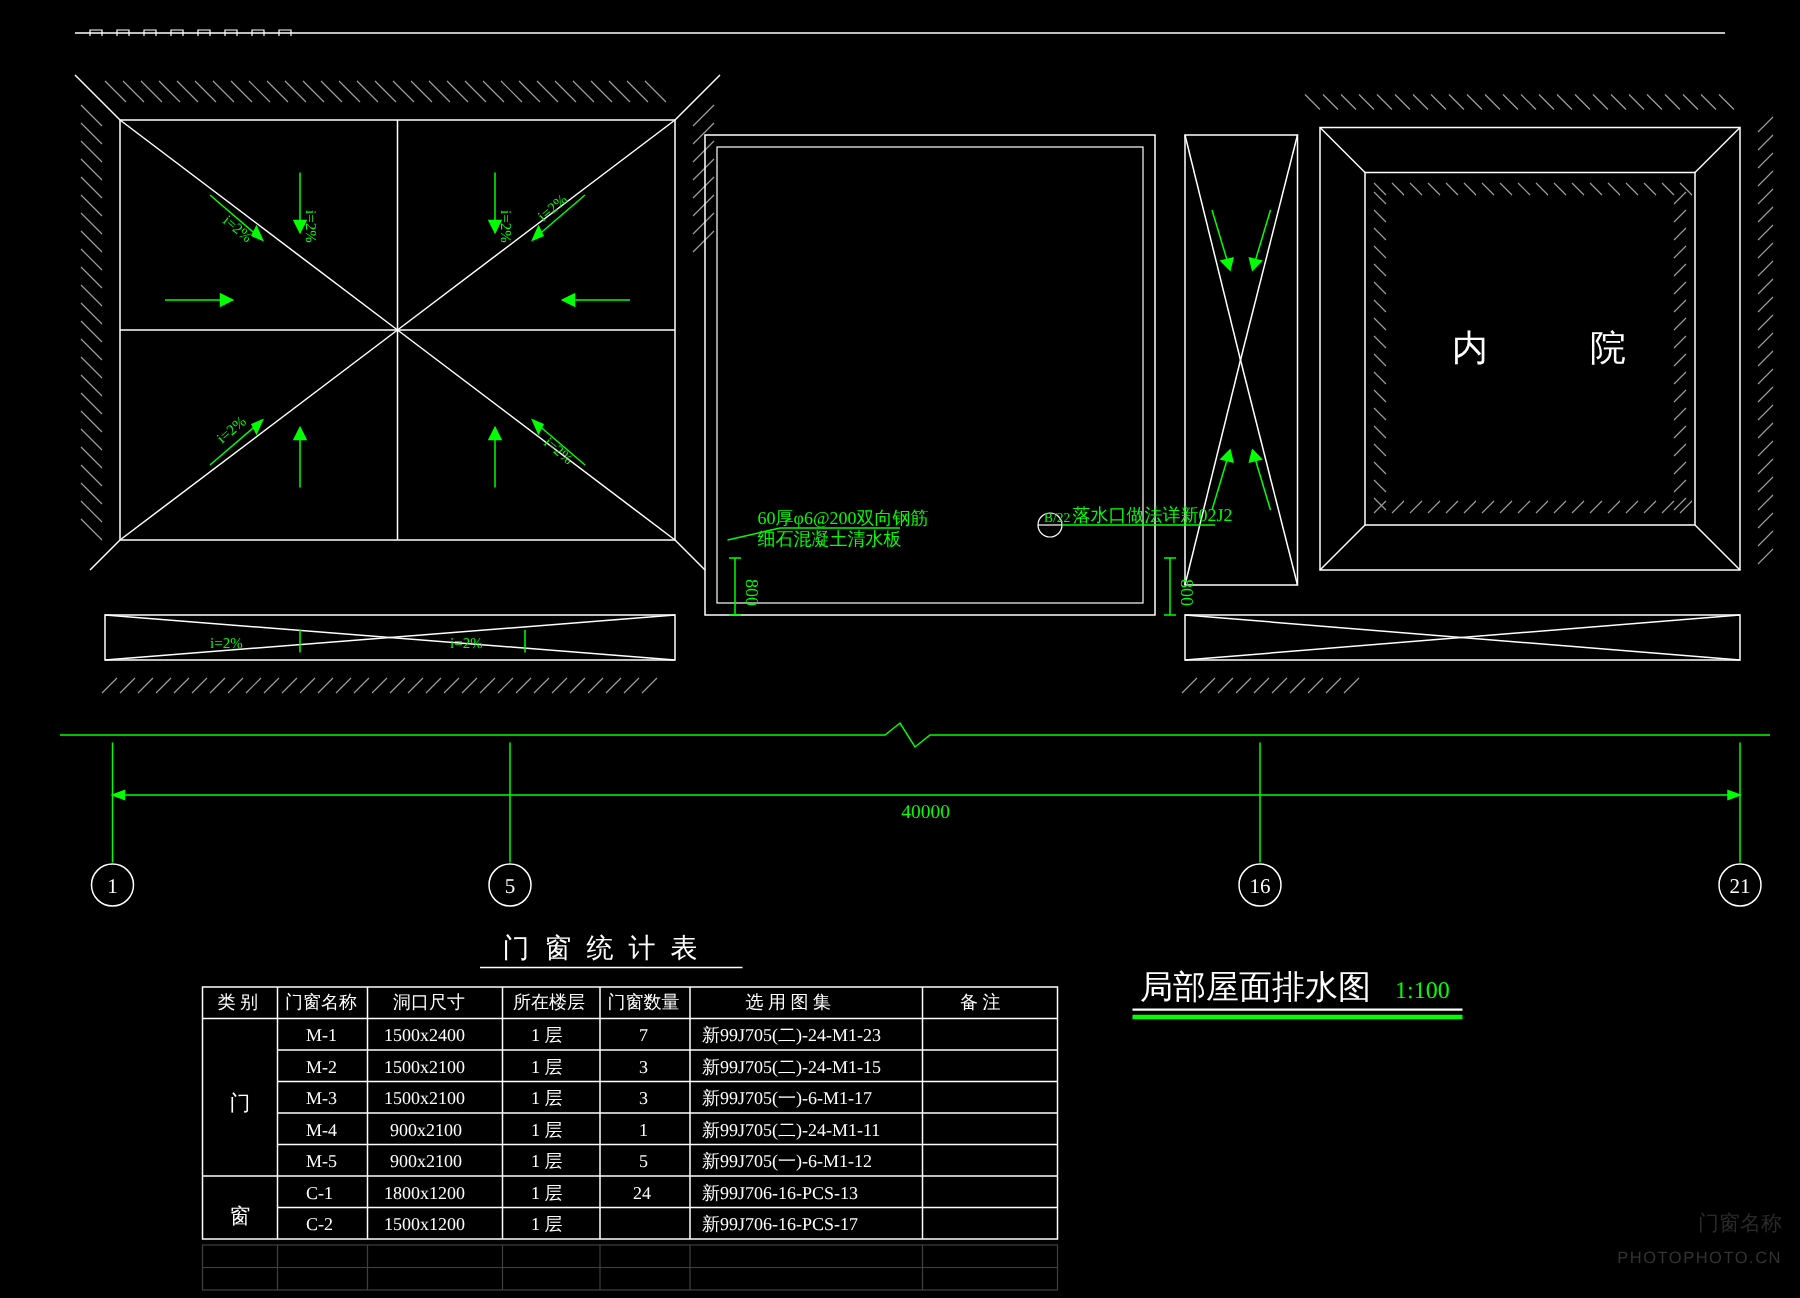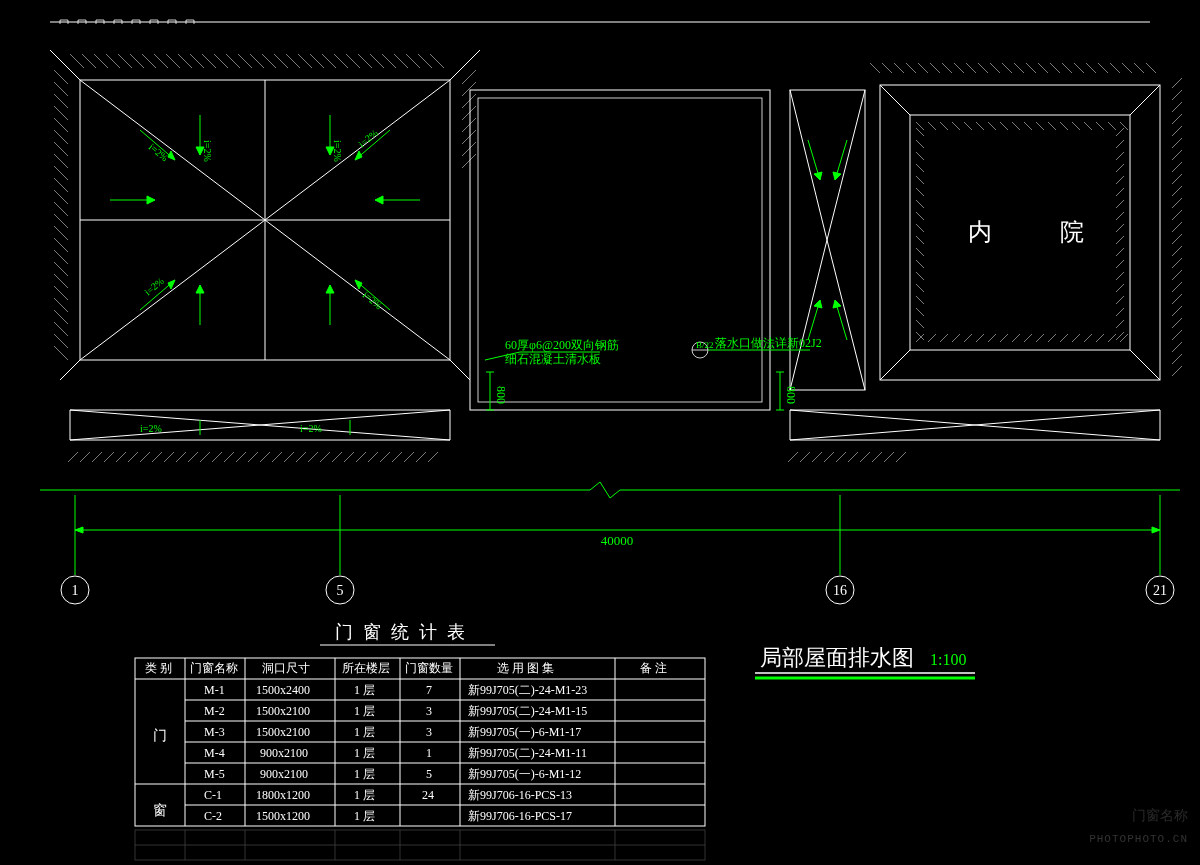--- a/index.html
+++ b/index.html
@@ -13,21 +13,21 @@
   .whtbig{fill:#fff;font-size:24px;letter-spacing:22px}
   .tblLabel{fill:#fff;font-size:12px}
   .tblTitle{fill:#fff;font-size:18px;letter-spacing:10px}
   .drawingTitle{fill:#fff;font-size:22px}
   .scale{fill:#00ff00;font-size:16px}
   .dimtxt{fill:#00ff00;font-size:12px;text-anchor:middle}
   .slopetxt{fill:#00ff00;font-size:10px}
   .note{fill:#00ff00;font-size:12px}
   .grid{fill:#fff;font-size:14px;text-anchor:middle}
   .watermark{position:absolute;right:12px;bottom:40px;color:#2a2a2a;font-size:14px;font-family:sans-serif}
-  .watermark2{position:absolute;right:12px;bottom:20px;color:#333;font-size:11px;font-family:Liberation Mono, monospace;letter-spacing:1px}
+  .watermark2{position:absolute;right:12px;bottom:20px;color:#333;font-size:11px;font-family:Liberation Sans, sans-serif;letter-spacing:1px}
 </style>
 </head>
 <body>
 <div class="stage">
 
 <svg width="1200" height="865">
 
   <g opacity="0.25">
     <rect x="135" y="830" width="570" height="30" class="thin2"></rect>
     <line x1="185" y1="830" x2="185" y2="860" class="thin2"></line>

